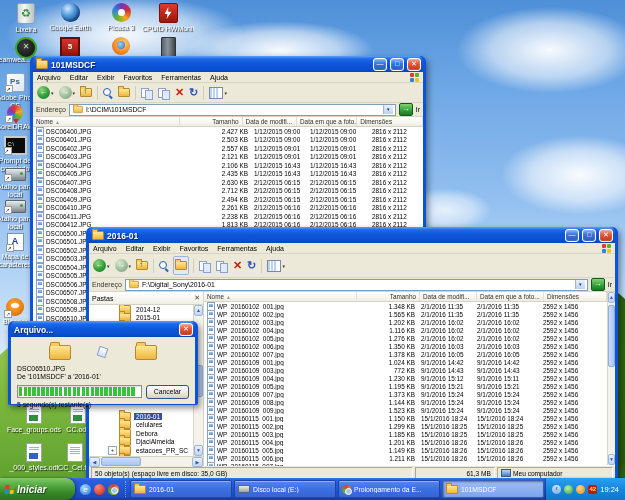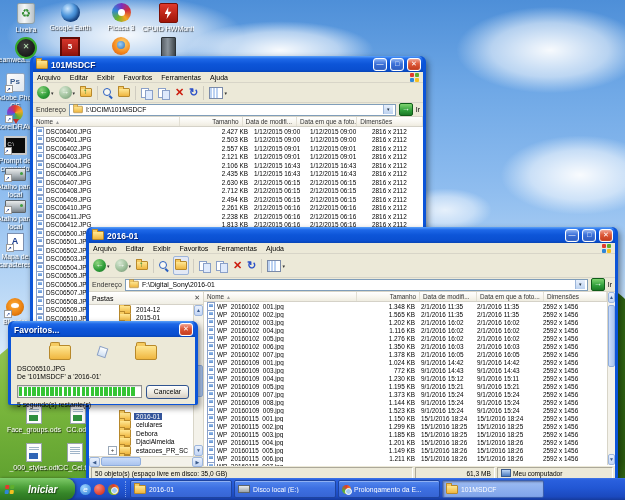--- a/index.html
+++ b/index.html
@@ -119,21 +119,21 @@
   .bigfolder:before{content:"";position:absolute;top:-4px;left:0;width:8px;height:3px;background:#f6cb61;border:1px solid #b8892b;border-bottom:none;border-radius:2px 2px 0 0;}
   .paper{width:7px;height:8px;background:linear-gradient(#fff,#cfe0f4);border:1px solid #8aa0c8;transform:rotate(18deg);}
   .dtext{font-size:6.8px;color:#000;line-height:1.25;}
   .prow{display:flex;align-items:center;gap:4px;margin-top:3px;}
   .ptrack{flex:1;height:9px;border:1px solid #8e8f8f;background:#fff;box-shadow:inset 1px 1px 1px rgba(0,0,0,.15);padding:1px;}
   .pfill{height:100%;width:96%;background:repeating-linear-gradient(90deg,#35c435 0 3px,#fff 3px 4.5px);}
   .xpbtn{height:12px;padding:0 7px;font-size:6.8px;color:#000;background:linear-gradient(#ffffff,#ece9e0 55%,#d8d0c4);border:1px solid #30548f;border-radius:3px;display:flex;align-items:center;}
   
   #taskbar{position:absolute;left:0;right:0;bottom:0;height:22px;z-index:40;display:flex;align-items:stretch;
     background:linear-gradient(180deg,#3E76E8 0%,#2A60DE 8%,#2257D4 45%,#1B49BE 85%,#153A9C 100%);}
-  #startbtn{width:62px;display:flex;align-items:center;gap:14px;padding:0 8px 0 5px;border-radius:0 9px 9px 0;
+  #startbtn{width:62px;display:flex;align-items:center;gap:3px;padding:0 8px 0 5px;border-radius:0 9px 9px 0;
     background:linear-gradient(180deg,#7FCB6A 0%,#4EA23B 40%,#358528 70%,#2C7420 100%);box-shadow:1px 0 3px rgba(0,0,0,.4);color:#fff;font-weight:bold;font-style:italic;font-size:10px;text-shadow:1px 1px 1px rgba(0,0,0,.5);}
   .qlaunch{display:flex;align-items:center;gap:3px;padding:0 5px;}
   .qic{width:11px;height:11px;border-radius:50%;}
   .q-ie{background:radial-gradient(circle at 35% 30%,#9fd4ff,#2a7cd8);color:#fff;font-size:8px;line-height:11px;text-align:center;font-style:italic;}
   .q-op{background:radial-gradient(circle at 35% 30%,#ff8a7a,#c81f10);}
   .q-cr{background:conic-gradient(#e23a2e,#f5c021,#4fae3a,#e23a2e);position:relative;}
   .q-cr:after{content:"";position:absolute;left:3px;top:3px;width:5px;height:5px;border-radius:50%;background:#9fc8f5;border:1px solid #fff;}
   .tdiv{width:2px;margin:3px 1px;border-left:1px dotted #7fa0e8;}
   .task{width:94px;margin:2px 1px;display:flex;align-items:center;gap:3px;padding:0 3px;border-radius:2px;color:#fff;font-size:6.8px;white-space:nowrap;overflow:hidden;
     background:linear-gradient(#5488ee,#3d70e2 45%,#3765d4);border:1px solid #1e44a0;box-shadow:inset 0 1px 0 rgba(255,255,255,.35);}
@@ -980,21 +980,21 @@
         <span class="spanel" style="width:108px;">
             <span class="monitor"></span>
             <span>Meu computador</span>
           </span>
       </div>
     </div>
   </div>
 
   <div class="xpwin" id="dlg" style="left:8px;top:321px;width:184px;height:81px;z-index:30;">
     <div class="tbar">
-      <span class="ttl">Favoritos...</span>
+      <span class="ttl">Arquivo...</span>
       <span class="wbtn close">✕</span>
     </div>
     <div class="client body" style="height:63px;padding:2px 6px;">
       <div class="flyrow">
         <span class="bigfolder"></span>
         <span class="paper"></span>
         <span class="bigfolder"></span>
       </div>
       <div class="dtext">DSC06510.JPG</div>
       <div class="dtext">De '101MSDCF' a '2016-01'</div>
@@ -1035,14 +1035,21 @@
         </div>
         <div class="task">
           <span class="qic q-cr" style="width: 9px; height: 9px;"></span>
           <span style="overflow: hidden; text-overflow: ellipsis;">Prolongamento da E...</span>
         </div>
         <div class="task active">
           <span class="folder-ic"></span>
           <span style="overflow: hidden; text-overflow: ellipsis;">101MSDCF</span>
         </div>
       </div>
+    <div class="tray">
+      <span class="chev">‹</span>
+      <span class="tico t-g"></span>
+      <span class="tico t-o"></span>
+      <span class="tico t-42">42</span>
+      <span class="clock">19:24</span>
+    </div>
   </div>
 </div>
 
 </body></html>

